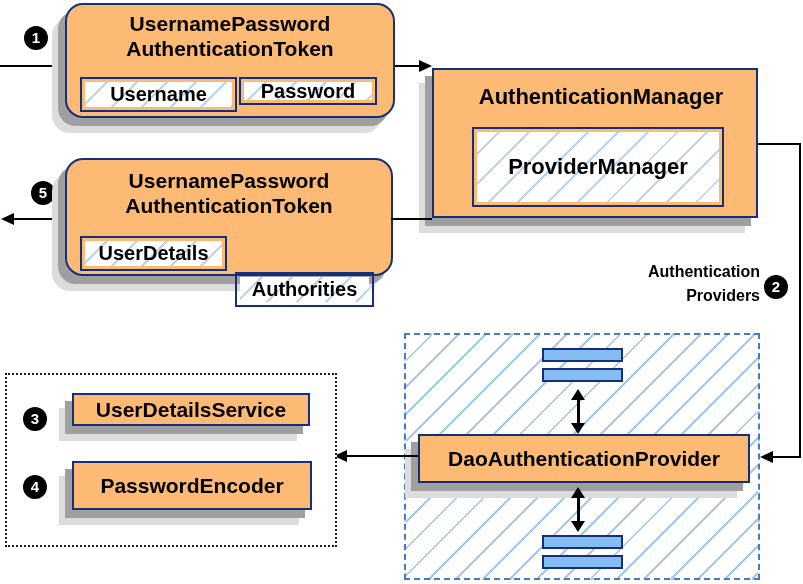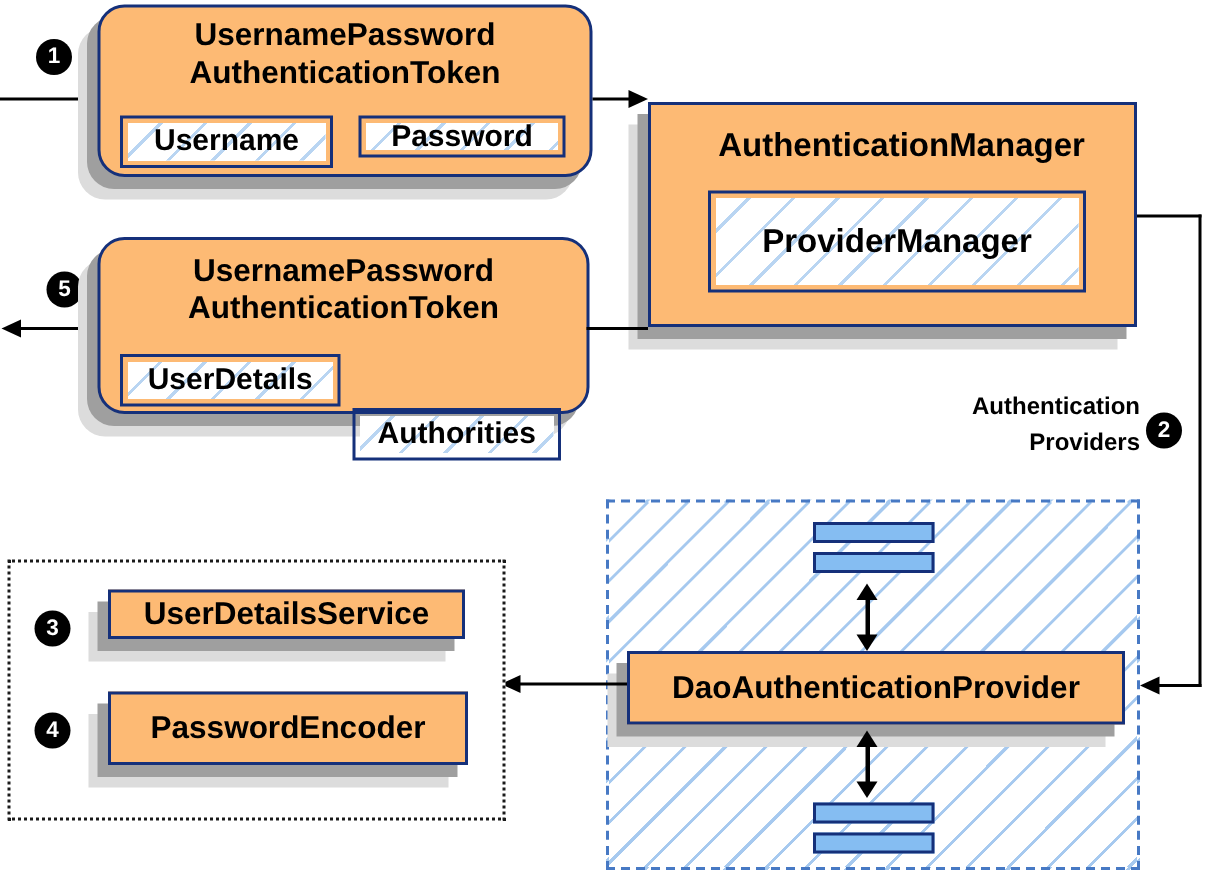--- a/index.html
+++ b/index.html
@@ -55,34 +55,34 @@
   <div class="abs hline" style="left:0;top:65;width:66px;left:0px;top:65px;"></div>
   <div class="abs badge" style="left:24px;top:26px;">
     <span>1</span>
   </div>
 
   <div class="abs bluebox rounded" style="left:65px;top:3px;width:330px;height:115px;">
     <div class="title2" style="margin-top:6px;">
       <div>UsernamePassword</div>
       <div>AuthenticationToken</div>
     </div>
-    <div class="abs field" style="left:13px;top:72px;width:142px;height:35px;">
+    <div class="abs field" style="left:13px;top:72px;width:157px;height:35px;">
       <span>Username</span>
     </div>
     <div class="abs field" style="left:172px;top:72px;width:138px;height:28px;">
       <span>Password</span>
     </div>
   </div>
 
   <div class="abs hline" style="left:395px;top:65px;width:26px;"></div>
   <div class="abs arr-right" style="left:419px;top:60px;"></div>
 
   <div class="abs bluebox" style="left:432px;top:68px;width:326px;height:150px;">
     <div class="boxtitle" style="margin-top:14px;padding-left:12px;">AuthenticationManager</div>
-    <div class="abs field" style="left:38px;top:57px;width:252px;height:68px;font-size:22px;">
+    <div class="abs field" style="left:38px;top:57px;width:252px;height:80px;font-size:22px;">
       <span>ProviderManager</span>
     </div>
   </div>
 
   <div class="abs hline" style="left:758px;top:143px;width:43px;"></div>
   <div class="abs vline" style="left:799px;top:143px;height:315px;"></div>
   <div class="abs hline" style="left:772px;top:456px;width:29px;"></div>
   <div class="abs arr-left" style="left:760px;top:451px;"></div>
   <div class="abs badge" style="left:764px;top:275px;">
     <span>2</span>

